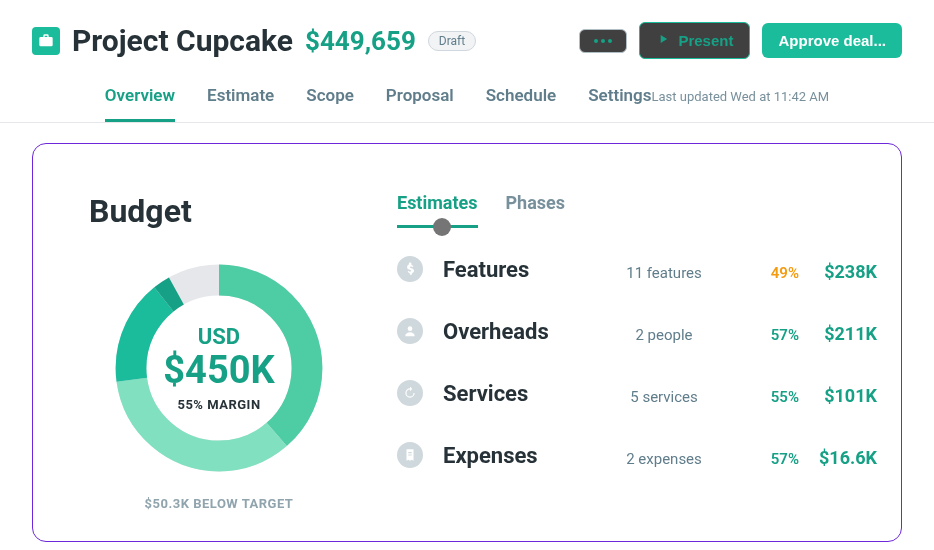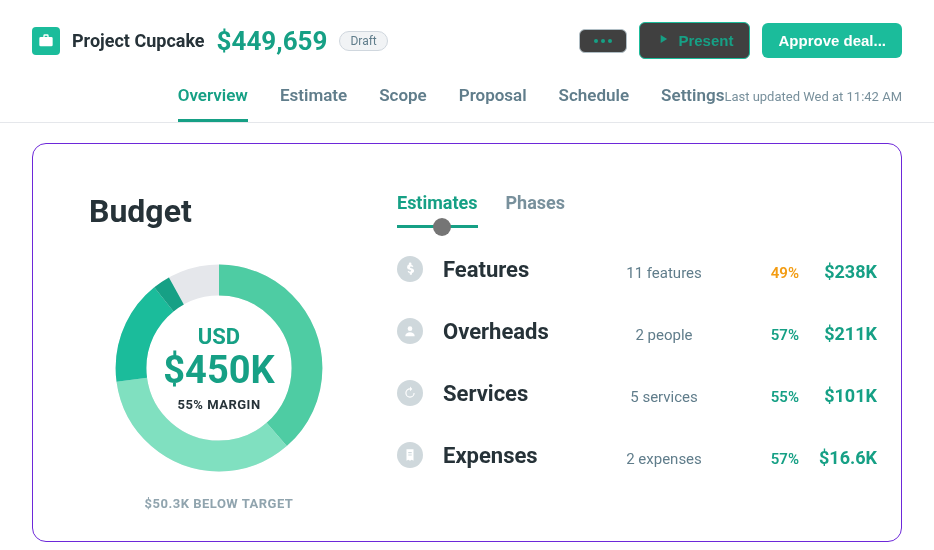--- a/index.html
+++ b/index.html
@@ -1,31 +1,31 @@
 <!DOCTYPE html>
 <html><head>
   <meta charset="utf-8">
   <style>
     * { box-sizing: border-box; margin: 0; padding: 0; }
     body { font-family: -apple-system, BlinkMacSystemFont, "Segoe UI", Roboto, Helvetica, Arial, sans-serif; background: #fff; width: 934px; height: 550px; overflow: hidden; color: #263238; }
     .header { padding: 22px 32px 0 32px; border-bottom: 1px solid #e5e7eb; }
     .header-top { display: flex; align-items: center; justify-content: space-between; }
     .header-left { display: flex; align-items: center; gap: 12px; }
     .project-icon { width: 28px; height: 28px; background: #1bbc9b; border-radius: 4px; display: flex; align-items: center; justify-content: center; flex-shrink: 0; }
-    .project-title { font-size: 18px; font-weight: 700; color: #263238; }
+    .project-title { font-size: 30px; font-weight: 700; color: #263238; }
     .project-amount { font-size: 26px; font-weight: 700; color: #16a085; }
     .badge { font-size: 12px; color: #607d8b; background: #f1f3f5; border: 1px solid #d0d7de; padding: 2px 10px; border-radius: 999px; }
     .header-right { display: flex; align-items: center; gap: 12px; }
     .btn { font-size: 15px; font-weight: 600; padding: 9px 16px; border-radius: 6px; cursor: pointer; display: inline-flex; align-items: center; gap: 8px; background: #404040; }
     .btn-more { border: 1px solid #b0bec5; padding: 9px 14px; }
     .btn-more .dots { display: flex; gap: 3px; }
     .btn-more .dot { width: 4px; height: 4px; border-radius: 50%; background: #16a085; }
     .btn-present { border: 1.5px solid #1bbc9b; color: #16a085; }
     .btn-approve { background: #1bbc9b; color: #fff; border: none; }
-    .tabs-row { display: flex; align-items: center; justify-content: flex-end; margin-top: 26px; }
+    .tabs-row { display: flex; align-items: center; justify-content: center; margin-top: 26px; }
     .tabs { display: flex; gap: 32px; }
     .tab { font-size: 17px; font-weight: 600; color: #607d8b; padding-bottom: 14px; cursor: pointer; border-bottom: 3px solid transparent; }
     .tab.active { color: #16a085; border-bottom-color: #16a085; }
     .last-updated { font-size: 13px; color: #78909c; padding-bottom: 14px; }
     .card { margin: 20px 32px 0 32px; border: 1px solid #6d28d9; border-radius: 14px; padding: 48px 88px 30px 56px; }
     .card-content { display: flex; gap: 48px; }
     .budget-left { width: 260px; flex-shrink: 0; }
     .card-title { font-size: 32px; font-weight: 700; color: #263238; margin-bottom: 28px; }
     .donut-wrap { position: relative; width: 220px; height: 220px; margin: 0 auto; }
     .donut-wrap svg { width: 220px; height: 220px; transform: rotate(-90deg); }

